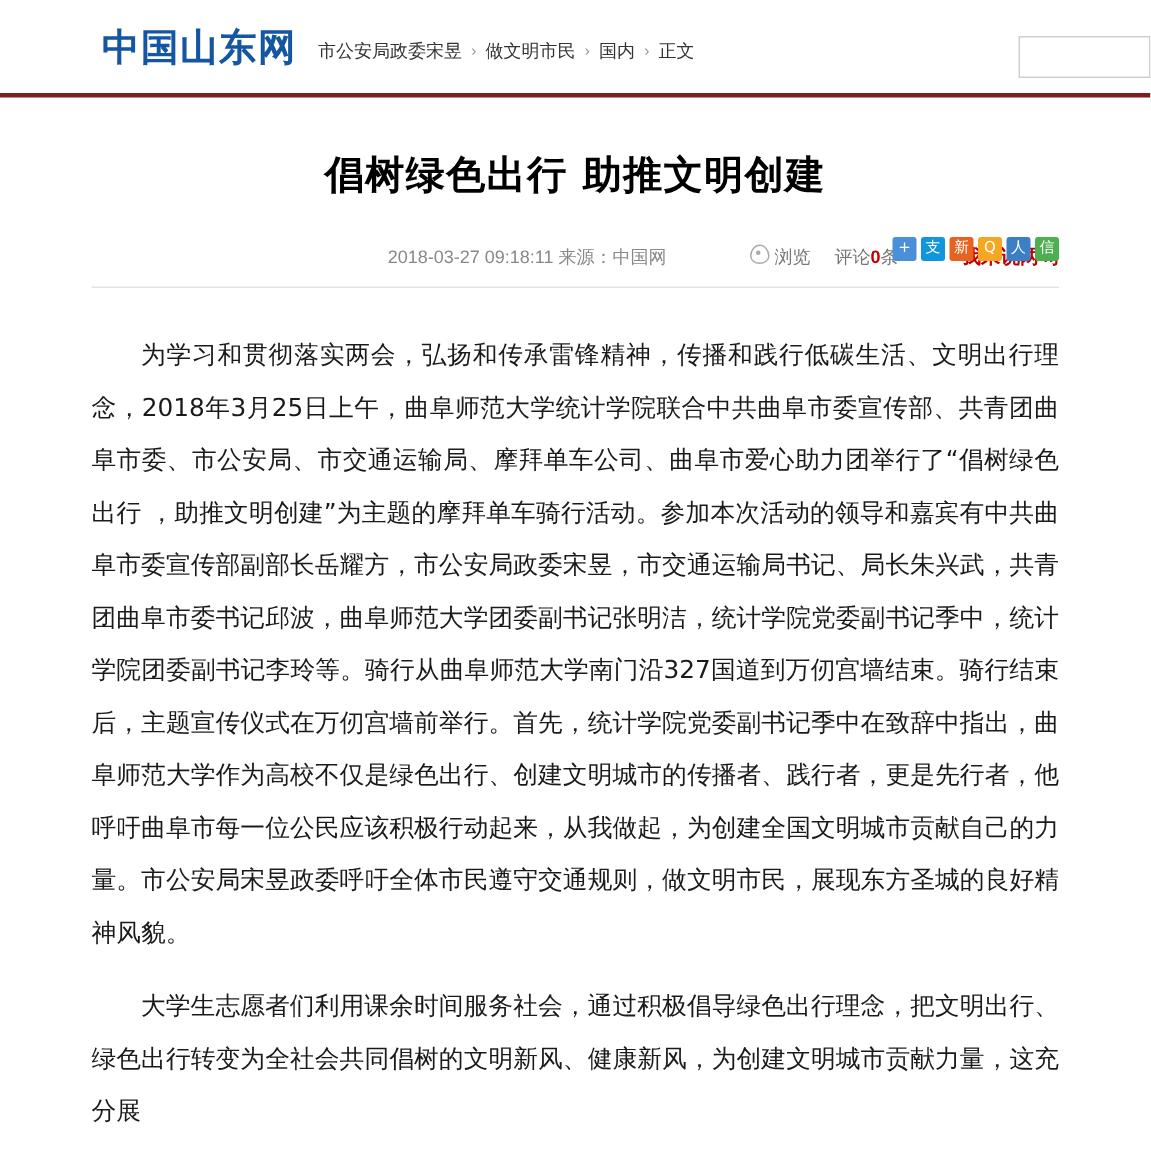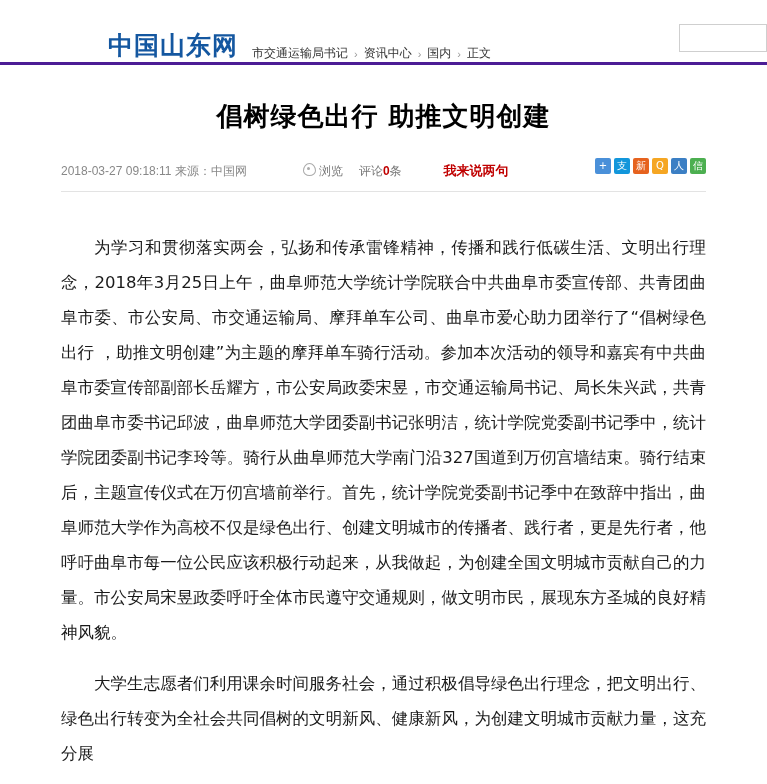--- a/index.html
+++ b/index.html
@@ -14,24 +14,23 @@
     color: #000;
     overflow: hidden;
     position: relative;
   }
 
   
   .header {
     position: relative;
     height: 62px;
     background: #ffffff;
-    border-bottom: 3px solid #4c1d95;
-    display: flex;
-    align-items: flex-end;
-    padding-left: 40px;
+    border-bottom: 3px solid #7f1d1d;
+    display: flex;
+    align-items: center;
   }
   .logo {
     margin-left: 68px;
     font-family: "DejaVu Serif", "Liberation Serif", serif;
     font-weight: bold;
     font-size: 25px;
     color: #1457a0;
     letter-spacing: 1px;
     white-space: nowrap;
   }
@@ -81,20 +80,21 @@
 
   .meta-bar {
     display: flex;
     align-items: center;
     font-size: 12px;
     color: #888;
     border-bottom: 1px solid #e3e3e3;
     padding-bottom: 9px;
     position: relative;
     height: 22px;
+    justify-content: flex-end;
   }
   .meta-left { white-space: nowrap; }
   .meta-source { color: #888; }
   .meta-mid {
     margin-left: 56px;
     display: flex;
     align-items: center;
     gap: 16px;
     color: #777;
     white-space: nowrap;
@@ -146,34 +146,34 @@
   
   .body-text {
     padding-top: 22px;
     font-family: "DejaVu Sans", "Liberation Sans", sans-serif;
     font-size: 16.5px;
     line-height: 35px;
     color: #1a1a1a;
     text-align: justify;
   }
   .body-text p {
-    margin: 16px 0 14px 0;
+    margin: 5px 0 14px 0;
     text-indent: 2em;
   }
 </style>
 </head>
 <body>
 
 <div class="header">
   <div class="logo">中国山东网</div>
 
   <div class="breadcrumb">
-    <a href="#">市交通运输局书记</a>
+    <a href="#">市公安局政委宋昱</a>
     <span class="sep">›</span>
-    <a href="#">资讯中心</a>
+    <a href="#">做文明市民</a>
     <span class="sep">›</span>
     <a href="#">国内</a>
     <span class="sep">›</span>
     <a href="#">正文</a>
   </div>
 
   <input class="search-box" type="text" placeholder="" style="">
 </div>
 
 <div class="article">

